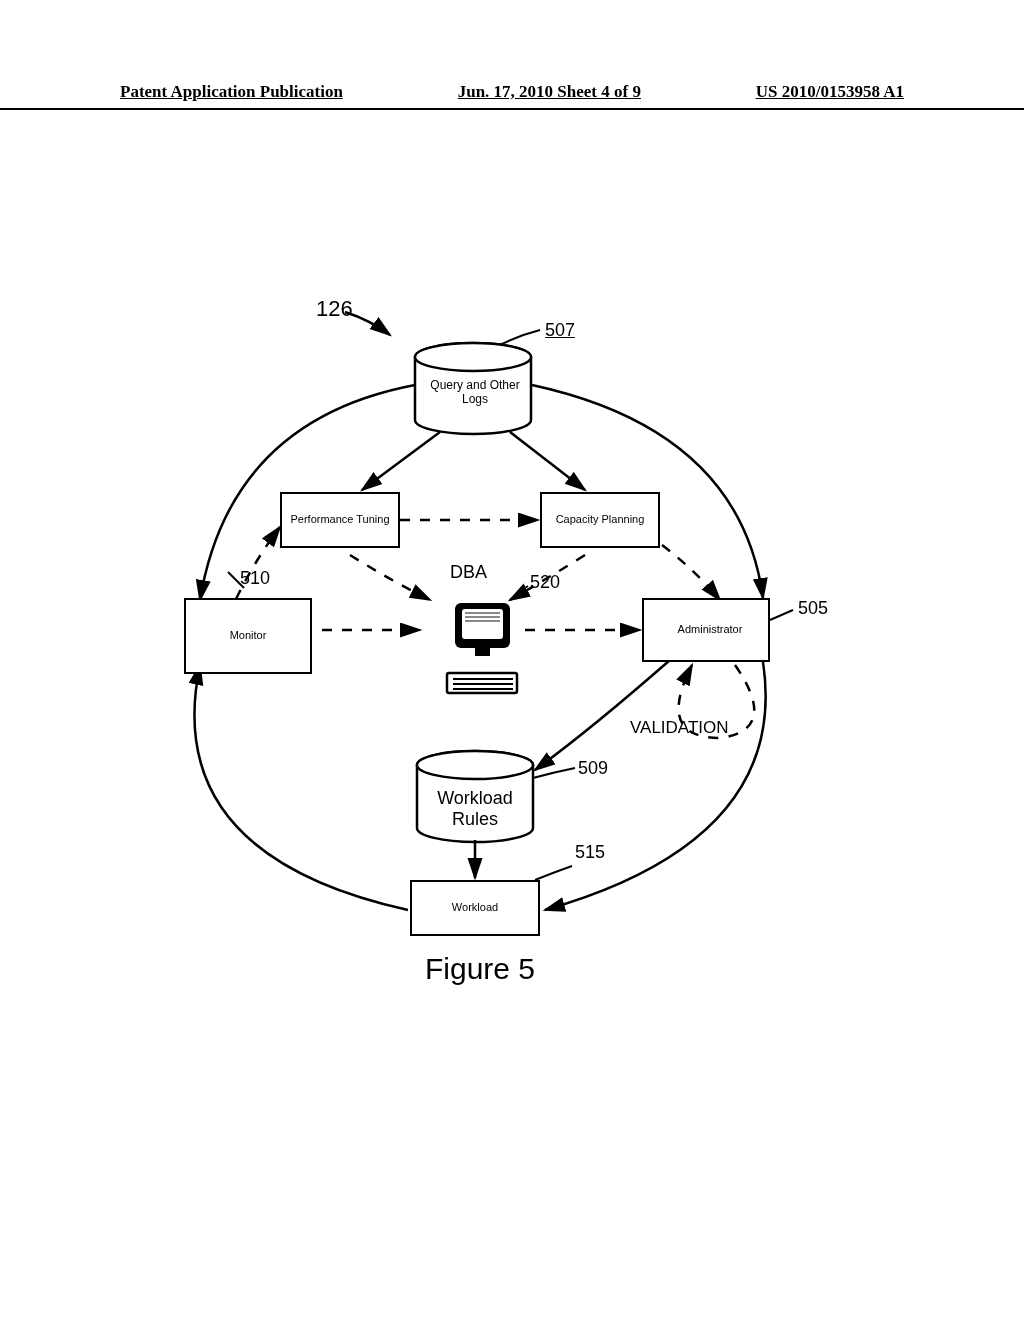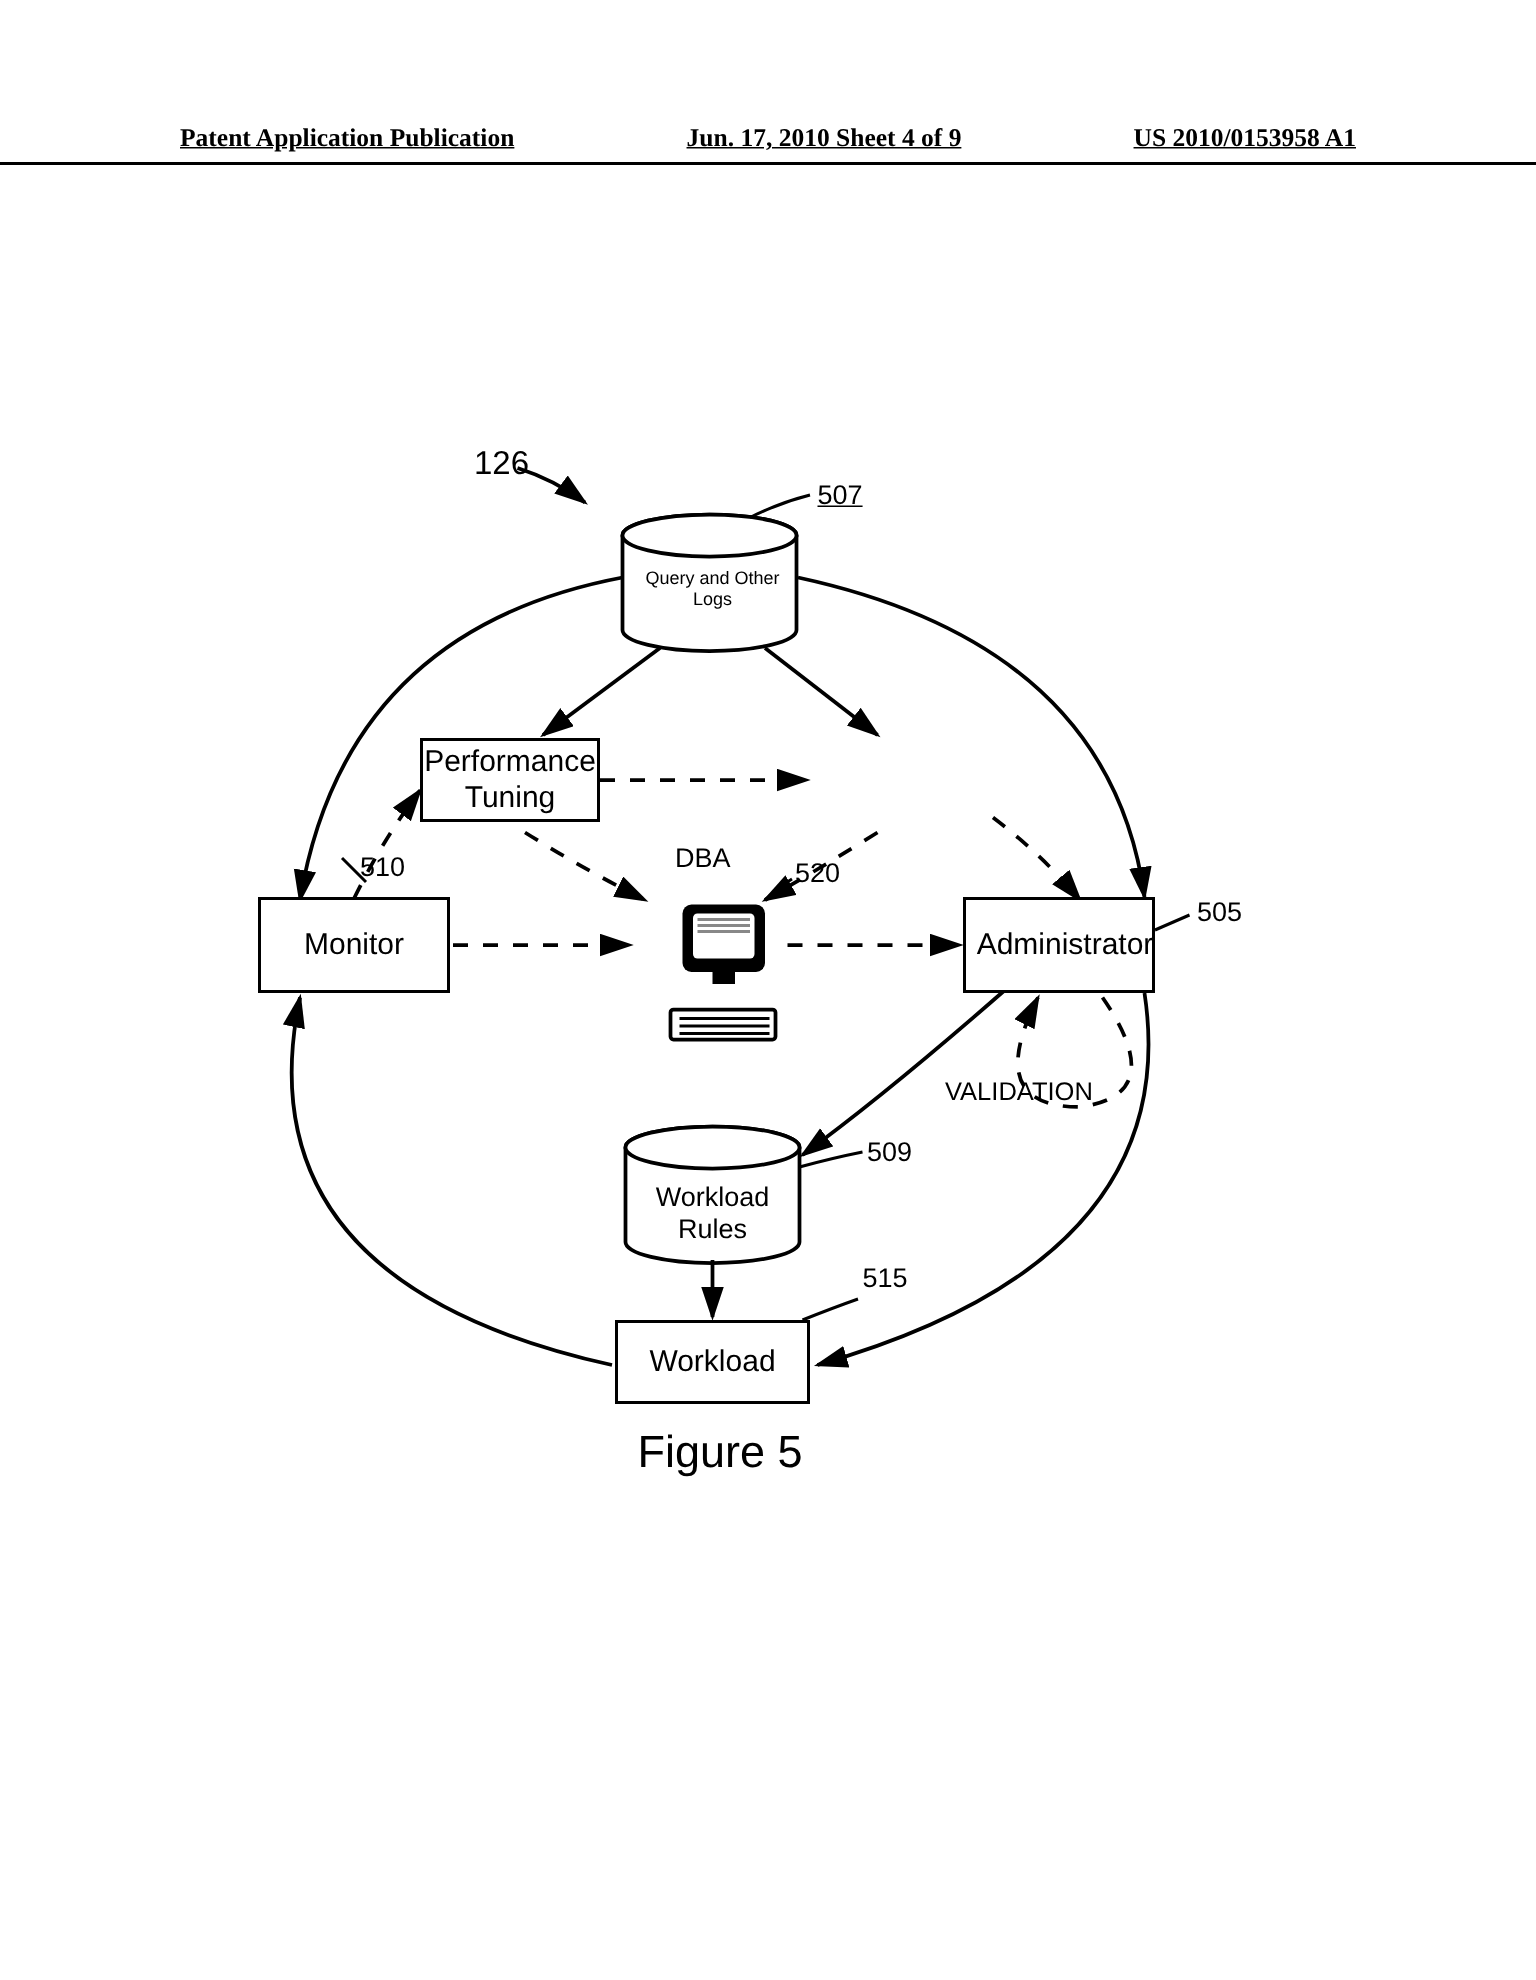--- a/index.html
+++ b/index.html
@@ -37,21 +37,21 @@
     left: 0;
     top: 0;
     width: 1024px;
     height: 1320px;
   }
   .box {
     position: absolute;
     border: 2px solid #000;
     background: #fff;
     font-family: Arial, Helvetica, sans-serif;
-    font-size: 20px;
+    font-size: 11px;
     display: flex;
     align-items: center;
     justify-content: center;
     text-align: center;
     line-height: 1.2;
     padding: 4px;
     box-sizing: border-box;
   }
   .lbl {
     position: absolute;
@@ -166,24 +166,27 @@
     </g>
   </svg>
 
   <div class="lbl" style="left:425px; top:378px; width:100px; text-align:center; font-size:12px;">Query and Other Logs</div>
   <div class="lbl" style="left:545px; top:320px;text-decoration:underline;">507</div>
 
   <div class="box" style="left:280px; top:492px; width:120px; height:56px;">
     <span>Performance Tuning</span>
   </div>
 
+  <div class="box" style="left:540px; top:492px; width:120px; height:56px;">
+    <span>Capacity Planning</span>
+  </div>
 
   <div class="lbl" style="left:450px; top:562px;">DBA</div>
 
-  <div class="box" style="left:172px; top:598px; width:128px; height:64px;">
+  <div class="box" style="left:184px; top:598px; width:128px; height:76px;">
     <span>Monitor</span>
   </div>
   <div class="lbl" style="left:240px; top:568px;">510</div>
 
   <div class="box" style="left:642px; top:598px; width:128px; height:64px;padding-left:12px;">
     <span>Administrator</span>
   </div>
   <div class="lbl" style="left:798px; top:598px;">505</div>
 
   <div class="lbl" style="left:530px; top:572px;">520</div>

